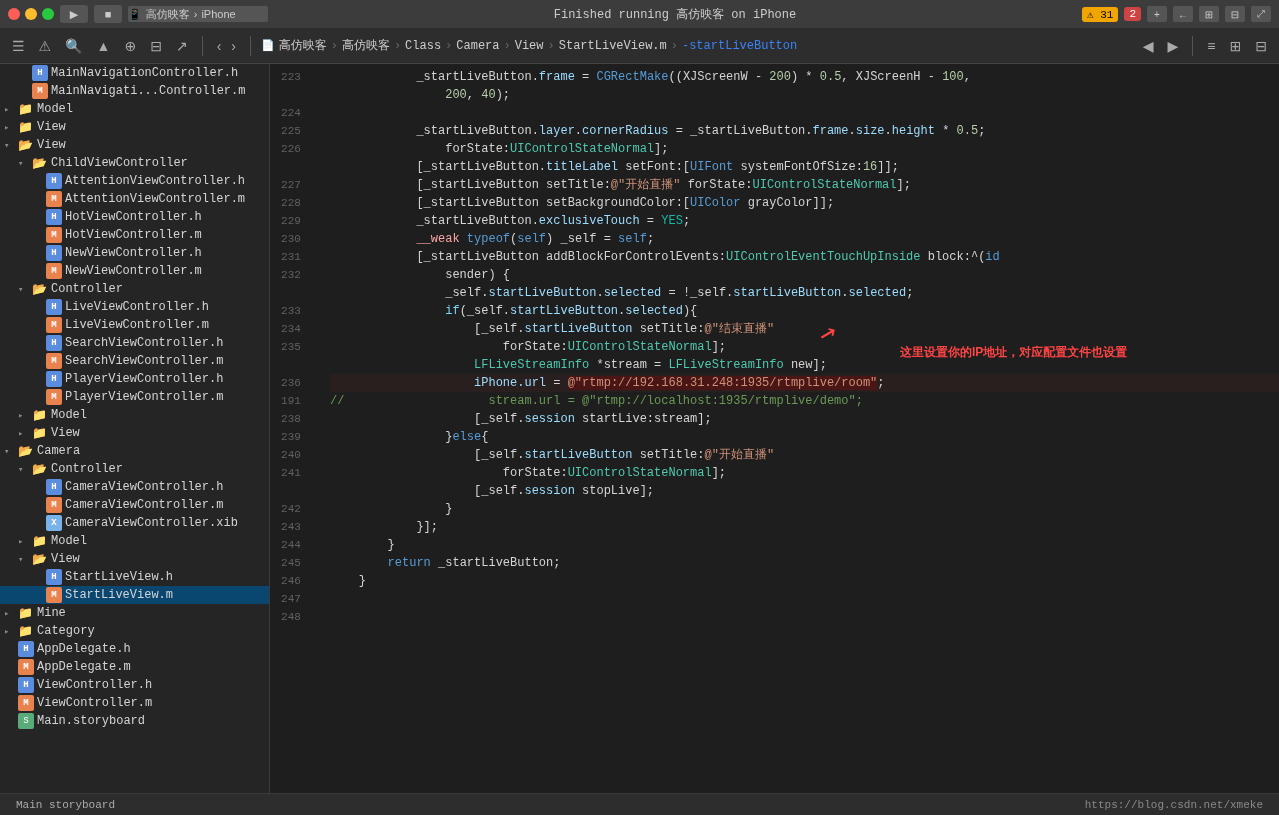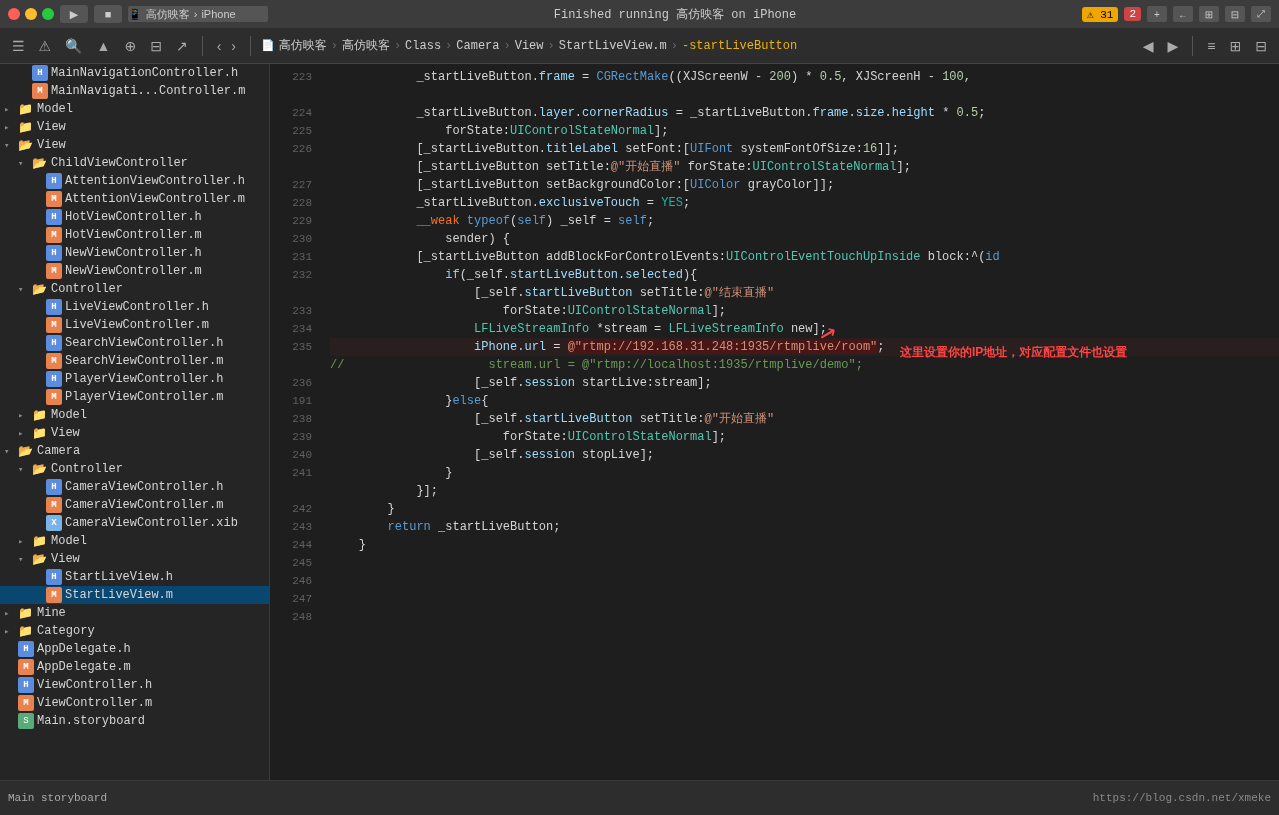--- a/index.html
+++ b/index.html
@@ -199,21 +199,21 @@
     .editor::-webkit-scrollbar-thumb { background: #555; border-radius: 4px; }
 
     .code-container {
       display: flex;
       min-height: 100%;
     }
     .line-numbers {
       width: 50px;
       background: #1e1e1e;
       color: #606060;
-      text-align: right;
+      text-align: center;
       padding: 4px 8px 4px 0;
       user-select: none;
       flex-shrink: 0;
     }
     .line-num {
       height: 18px;
       line-height: 18px;
       font-size: 11px;
     }
     .code-lines {
@@ -223,26 +223,26 @@
     .code-line {
       height: 18px;
       line-height: 18px;
       font-size: 12px;
       white-space: pre;
     }
     .code-line.commented { color: #6a9955; }
 
     
     .bottombar {
-      height: 35px;
+      height: 22px;
       background: #2d2d2d;
       border-top: 1px solid #3a3a3a;
       display: flex;
       align-items: center;
-      padding: 0 8px;
+      padding: 0 16px;
       flex-shrink: 0;
     }
     .bottombar-text {
       color: #aaa;
       font-size: 11px;
     }
     .bottombar-right {
       margin-left: auto;
       color: #888;
       font-size: 11px;
@@ -302,21 +302,21 @@
     <span class="breadcrumb-item">高仿映客</span>
     <span class="breadcrumb-sep">›</span>
     <span class="breadcrumb-item">Class</span>
     <span class="breadcrumb-sep">›</span>
     <span class="breadcrumb-item">Camera</span>
     <span class="breadcrumb-sep">›</span>
     <span class="breadcrumb-item">View</span>
     <span class="breadcrumb-sep">›</span>
     <span class="breadcrumb-item">StartLiveView.m</span>
     <span class="breadcrumb-sep">›</span>
-    <span class="breadcrumb-item" style="color:#eab308">-startLiveButton</span>
+    <span class="breadcrumb-item" style="color:#3b82f6">-startLiveButton</span>
   </div>
   <button class="toolbar-btn" style="margin-left:auto">◀</button>
   <button class="toolbar-btn">▶</button>
   <div class="toolbar-sep"></div>
   <button class="toolbar-btn">≡</button>
   <button class="toolbar-btn">⊞</button>
   <button class="toolbar-btn">⊟</button>
 </div>
 
 <div class="main-content">
@@ -578,30 +578,32 @@
           <div class="line-num">242</div>
           <div class="line-num">243</div>
           <div class="line-num">244</div>
           <div class="line-num">245</div>
           <div class="line-num">246</div>
           <div class="line-num">247</div>
           <div class="line-num">248</div>
         </div>
       <div class="code-lines" id="code-lines">
           <div class="code-line">            _startLiveButton.<span style="color:#9cdcfe">frame</span> = <span style="color:#569cd6">CGRectMake</span>((XJScreenW - <span style="color:#b5cea8">200</span>) * <span style="color:#b5cea8">0.5</span>, XJScreenH - <span style="color:#b5cea8">100</span>,</div>
+          <div class="code-line">                <span style="color:#b5cea8">200</span>, <span style="color:#b5cea8">40</span>);</div>
           <div class="code-line"></div>
           <div class="code-line">            _startLiveButton.<span style="color:#9cdcfe">layer</span>.<span style="color:#9cdcfe">cornerRadius</span> = _startLiveButton.<span style="color:#9cdcfe">frame</span>.<span style="color:#9cdcfe">size</span>.<span style="color:#9cdcfe">height</span> * <span style="color:#b5cea8">0.5</span>;</div>
           <div class="code-line">                forState:<span style="color:#4ec9b0">UIControlStateNormal</span>];</div>
           <div class="code-line">            [_startLiveButton.<span style="color:#9cdcfe">titleLabel</span> setFont:[<span style="color:#569cd6">UIFont</span> systemFontOfSize:<span style="color:#b5cea8">16</span>]];</div>
           <div class="code-line">            [_startLiveButton setTitle:<span style="color:#ce9178">@"开始直播"</span> forState:<span style="color:#4ec9b0">UIControlStateNormal</span>];</div>
           <div class="code-line">            [_startLiveButton setBackgroundColor:[<span style="color:#569cd6">UIColor</span> grayColor]];</div>
           <div class="code-line">            _startLiveButton.<span style="color:#9cdcfe">exclusiveTouch</span> = <span style="color:#14b8a6">YES</span>;</div>
-          <div class="code-line">            <span style="color:#f97316">__weak</span> <span style="color:#569cd6">typeof</span>(<span style="color:#569cd6">self</span>) _self = <span style="color:#569cd6">self</span>;</div>
+          <div class="code-line">            <span style="color:#fca5a5">__weak</span> <span style="color:#569cd6">typeof</span>(<span style="color:#569cd6">self</span>) _self = <span style="color:#569cd6">self</span>;</div>
+          <div class="code-line">            [_startLiveButton addBlockForControlEvents:<span style="color:#4ec9b0">UIControlEventTouchUpInside</span> block:^(<span style="color:#569cd6">id</span></div>
           <div class="code-line">                sender) {</div>
-          <div class="code-line">            [_startLiveButton addBlockForControlEvents:<span style="color:#4ec9b0">UIControlEventTouchUpInside</span> block:^(<span style="color:#569cd6">id</span></div>
+          <div class="code-line">                _self.<span style="color:#9cdcfe">startLiveButton</span>.<span style="color:#9cdcfe">selected</span> = !_self.<span style="color:#9cdcfe">startLiveButton</span>.<span style="color:#9cdcfe">selected</span>;</div>
           <div class="code-line">                <span style="color:#7dd3fc">if</span>(_self.<span style="color:#9cdcfe">startLiveButton</span>.<span style="color:#9cdcfe">selected</span>){</div>
           <div class="code-line">                    [_self.<span style="color:#9cdcfe">startLiveButton</span> setTitle:<span style="color:#ce9178">@"结束直播"</span></div>
           <div class="code-line">                        forState:<span style="color:#4ec9b0">UIControlStateNormal</span>];</div>
           <div class="code-line">                    <span style="color:#4ec9b0">LFLiveStreamInfo</span> *stream = <span style="color:#4ec9b0">LFLiveStreamInfo</span> new];</div>
           <div class="code-line" style="background-color: rgb(42, 31, 31);">                    <span style="color:#9cdcfe">iPhone</span><span style="color:#9cdcfe">.url</span> = <span style="background:#4a1515;color:#ce9178">@"rtmp://192.168.31.248:1935/rtmplive/room"</span>;</div>
           <div class="code-line commented"><span style="color:#6a9955">//                    stream.url = @"rtmp://localhost:1935/rtmplive/demo";</span></div>
           <div class="code-line">                    [_self.<span style="color:#9cdcfe">session</span> startLive:stream];</div>
           <div class="code-line">                }<span style="color:#569cd6">else</span>{</div>
           <div class="code-line">                    [_self.<span style="color:#9cdcfe">startLiveButton</span> setTitle:<span style="color:#ce9178">@"开始直播"</span></div>
           <div class="code-line">                        forState:<span style="color:#4ec9b0">UIControlStateNormal</span>];</div>

